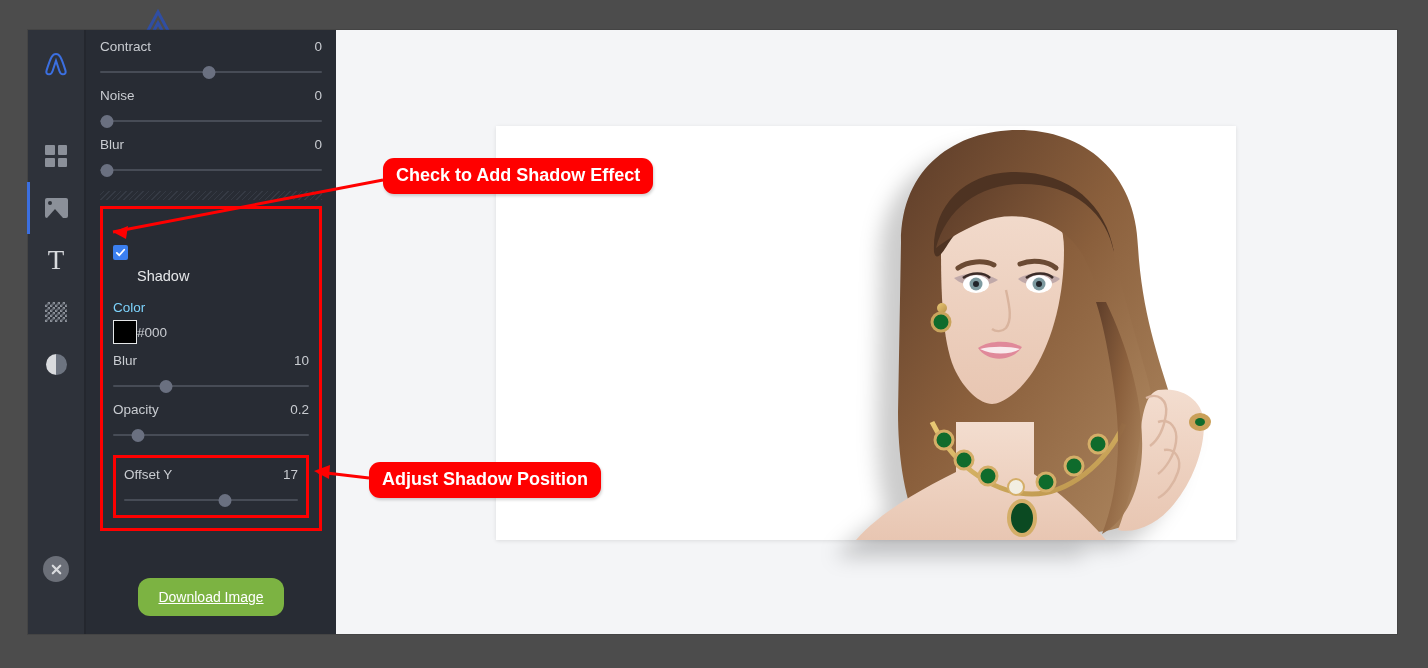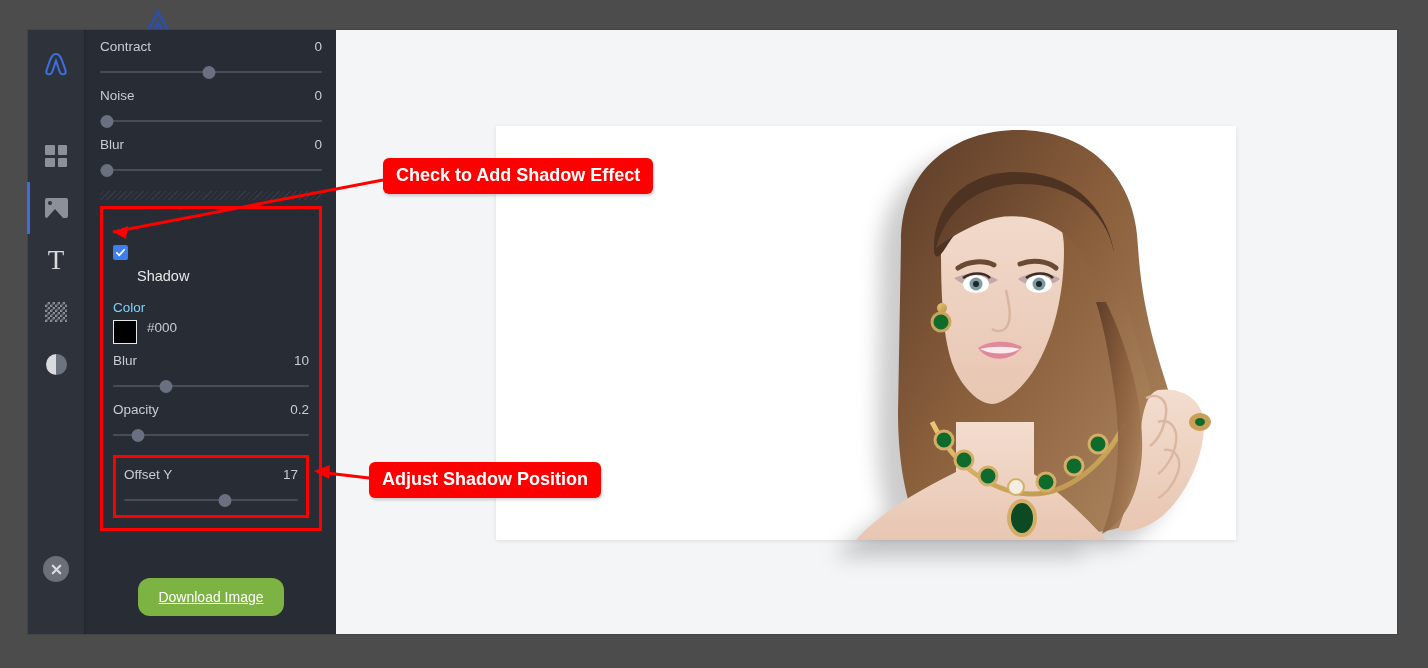--- a/index.html
+++ b/index.html
@@ -108,21 +108,21 @@
   #shadow-check-row { display: flex; align-items: center; gap: 9px; padding: 3px 0 2px; }
   #shadow-checkbox {
     width: 15px; height: 15px; background: #3b7ff0; border-radius: 2px;
     display: flex; align-items: center; justify-content: center; cursor: pointer;
     flex: 0 0 15px;
   }
   #shadow-checkbox svg { width: 11px; height: 11px; }
   #shadow-title { font-size: 14.5px; color: #e6e8ea; margin-top: 48px; }
 
   .field-label { font-size: 13.5px; color: #7dd3fc; margin-top: 14px; }
-  #color-row { display: flex; align-items: flex-start; gap: 10px; margin-top: 5px; }
+  #color-row { display: flex; align-items: center; margin-top: 5px; }
   #color-swatch { width: 24px; height: 24px; background: #000; border: 1px solid #e6e8ea; cursor: pointer; }
   #color-hex { font-size: 13.5px; color: #c9ccd1; }
 
   #offset-group { border: 3px solid #ff0000; margin-top: 13px; padding: 0 8px 8px; }
 
   #download-wrap { position: absolute; left: 0; right: 0; bottom: 18px; text-align: center; }
   #download-btn {
     display: inline-block; background: #7cb342; color: #fff;
     font-size: 14px; padding: 11px 20px; border: none; border-radius: 12px;
     cursor: pointer; font-family: "Liberation Sans", sans-serif; text-decoration: underline;
@@ -134,21 +134,21 @@
     position: absolute; left: 160px; top: 96px; width: 740px; height: 414px;
     background: #ffffff; box-shadow: 0 1px 4px rgba(0,0,0,.10);
   }
   #subject { position: absolute; right: 0px; bottom: 0; width: 430px; height: 418px;
     filter: drop-shadow(-21px 17px 10px rgba(0,0,0,.2)); }
 
   
   .callout {
     position: absolute; background: #ff0000; color: #fff;
     font-size: 18px; font-weight: bold; padding: 7px 13px 8px;
-    border-radius: 6px; white-space: nowrap;
+    border-radius: 11px; white-space: nowrap;
     box-shadow: 1px 2px 3px rgba(0,0,0,.18);
   }
   #callout-shadow { left: 383px; top: 158px; }
   #callout-offset { left: 369px; top: 462px; }
   #anno-svg { position: absolute; left: 0; top: 0; width: 1428px; height: 668px;
     pointer-events: none; }
 </style>
 </head>
 <body>
 

